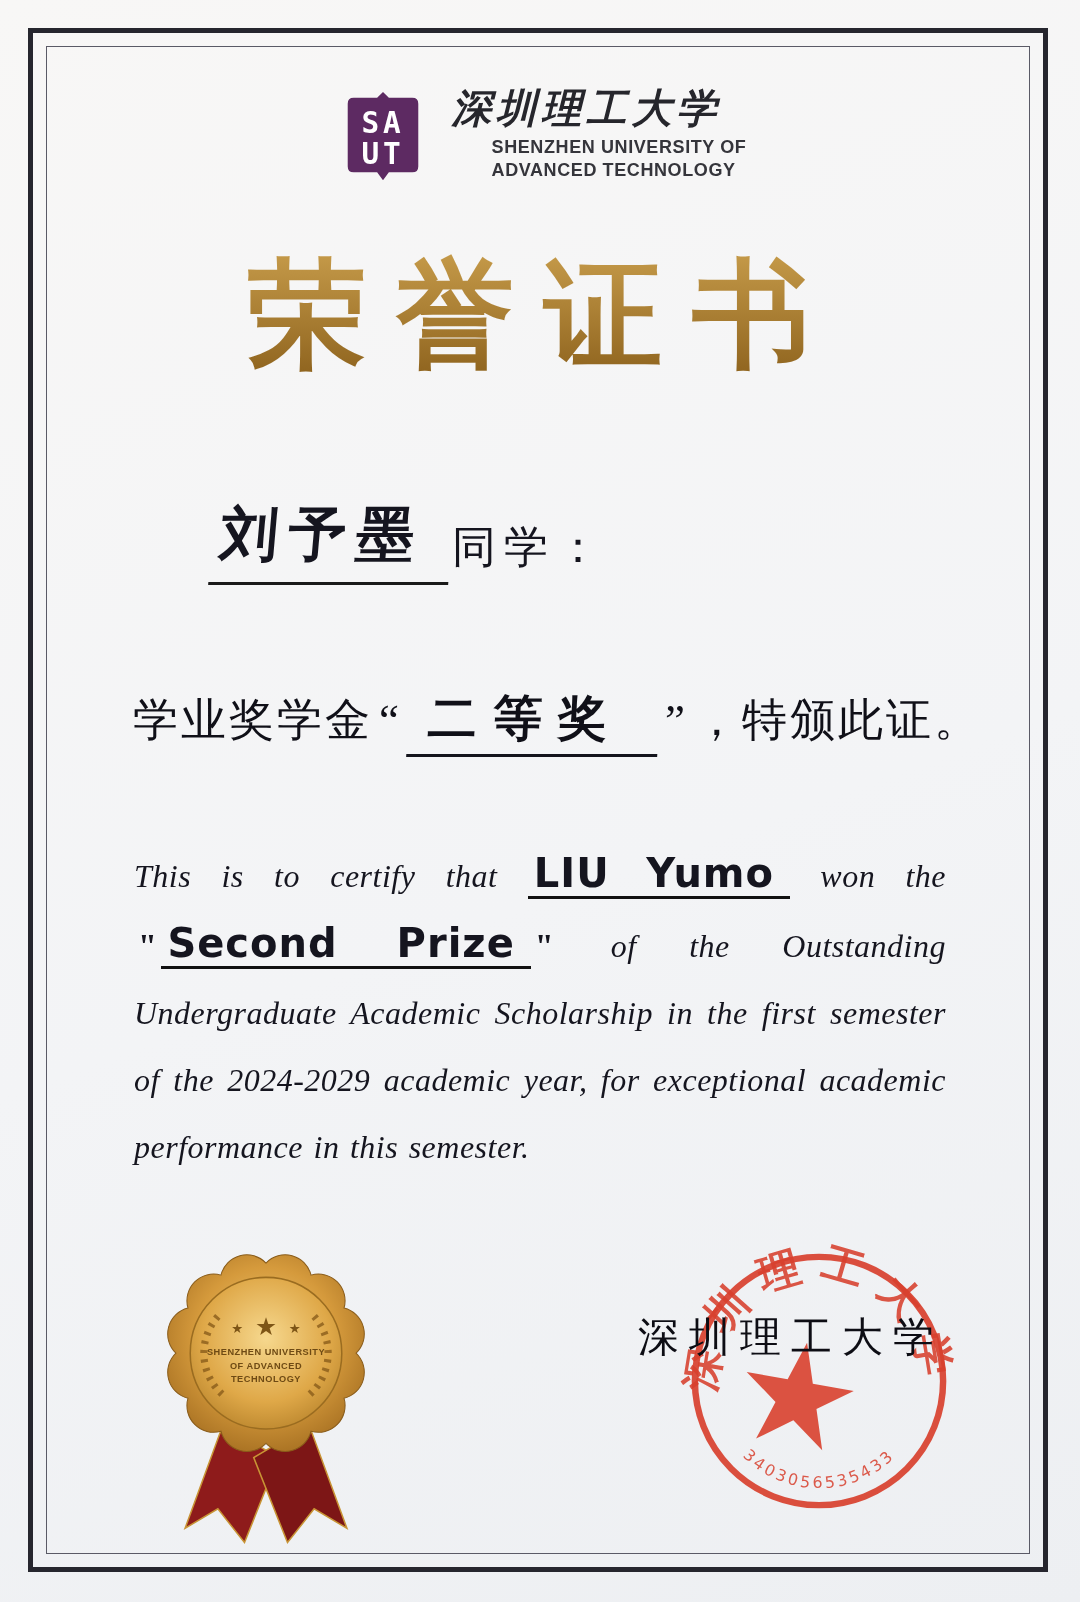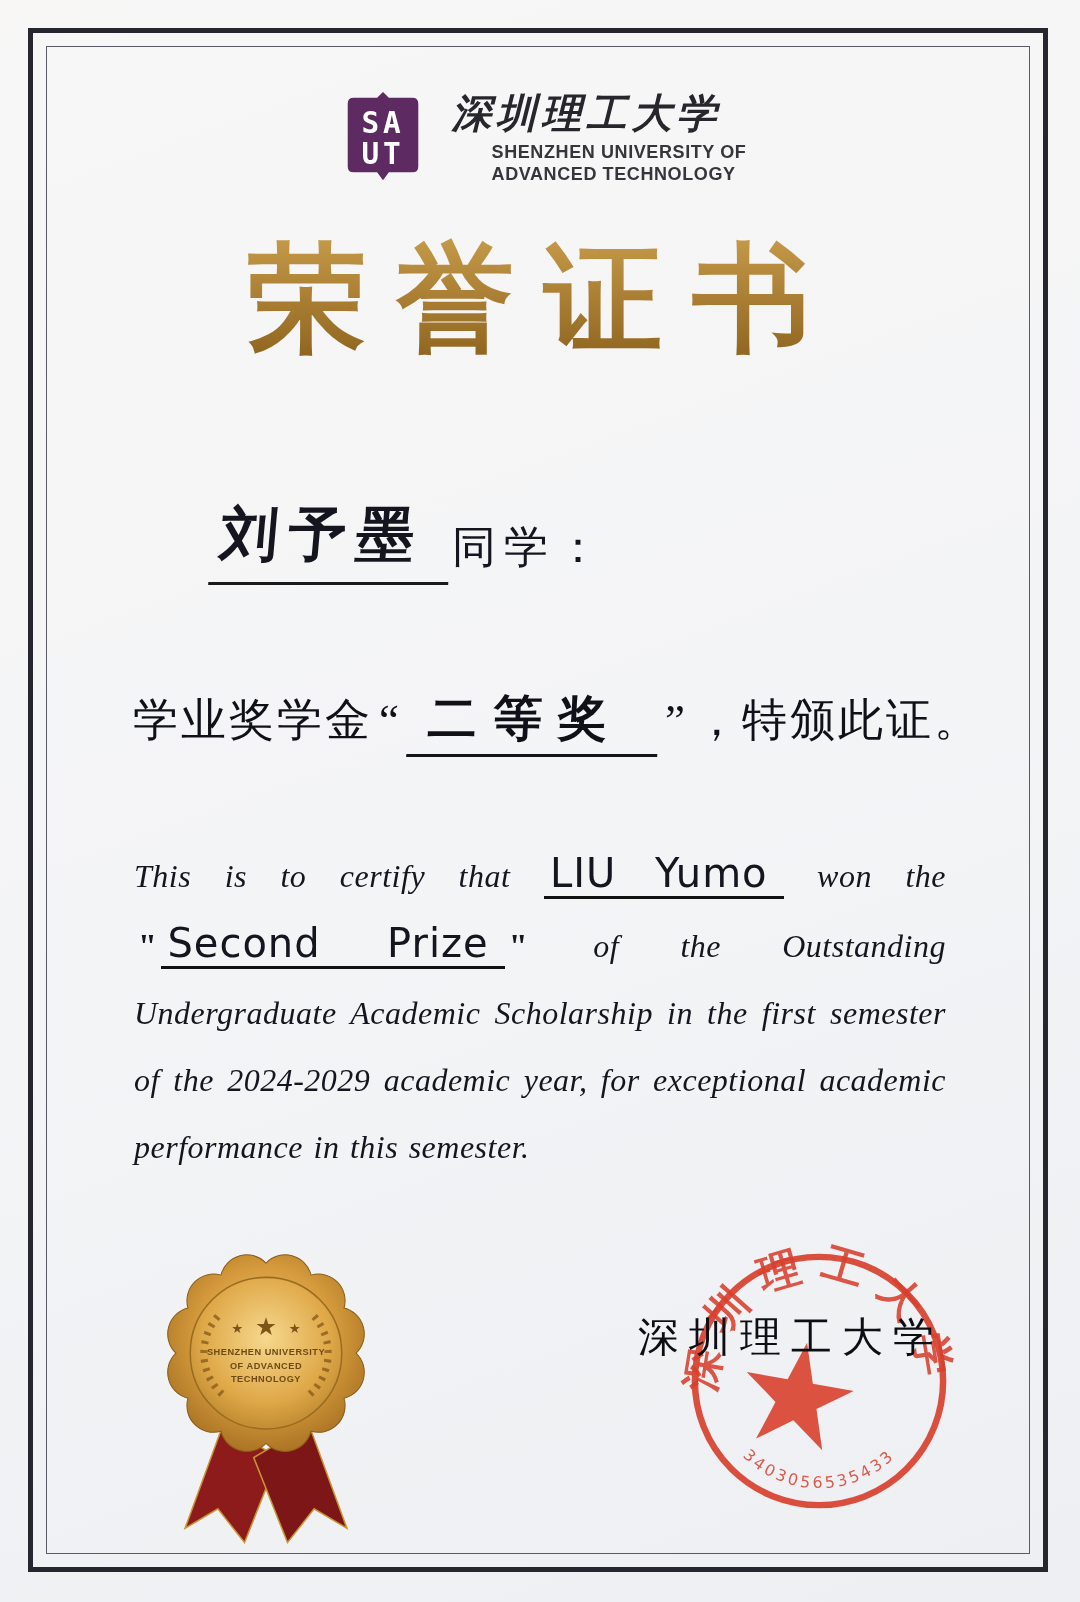--- a/index.html
+++ b/index.html
@@ -6,30 +6,30 @@
   .stage{position:relative;width:1080px;height:1602px;margin:0 auto;overflow:hidden;
          background:linear-gradient(160deg,#f8f7f6 0%,#f3f4f6 55%,#edeff2 100%);
          font-family:"Liberation Serif","DejaVu Serif",serif;color:#15151f;}
   .frame-outer{position:absolute;top:28px;left:28px;right:32px;bottom:30px;
                border:5px solid #26262e;pointer-events:none;}
   .frame-inner{position:absolute;top:46px;left:46px;right:50px;bottom:48px;
                border:1px solid #5a5a66;pointer-events:none;}
 
   
   .uni-header{position:absolute;top:88px;left:0;width:100%;display:flex;
-              justify-content:center;align-items:center;gap:20px;}
+              justify-content:center;gap:20px;}
   .uni-logo{width:98px;height:102px;flex:0 0 auto;}
   .uni-names{display:flex;flex-direction:column;line-height:1.05;}
   .uni-zh{font-size:40px;font-weight:bold;letter-spacing:5px;color:#26262c;
           font-style:italic;margin-bottom:6px;}
   .uni-en{font-family:"Liberation Sans","DejaVu Sans",sans-serif;font-weight:bold;
           font-size:18px;letter-spacing:0.6px;color:#35353b;line-height:1.25;margin-left:40px;}
 
   
-  .title-zh{position:absolute;top:220px;left:0;width:100%;text-align:center;
+  .title-zh{position:absolute;top:236px;left:0;width:100%;text-align:center;
             font-size:118px;font-weight:bold;letter-spacing:30px;padding-left:8px;
             box-sizing:border-box;color:#a5762b;
             background:linear-gradient(180deg,#c59a49 10%,#8d621d 90%);
             -webkit-background-clip:text;background-clip:text;
             -webkit-text-fill-color:transparent;}
   .title-en{position:absolute;top:388px;left:0;width:100%;text-align:center;
             font-size:37px;font-weight:bold;letter-spacing:6px;color:#8d6a2e;}
 
   
   .recipient{position:absolute;top:496px;left:212px;display:flex;align-items:flex-end;}
@@ -44,21 +44,21 @@
   .cn-line2{top:686px;left:133px;}
   .cn-award{display:inline-block;font-size:49px;font-weight:bold;transform:skewX(-3deg);
             border-bottom:3px solid #14141c;padding:0 36px 2px 20px;letter-spacing:16px;}
   .cn-quote{font-size:45px;padding:0 6px;}
 
   
   .en-para{position:absolute;top:840px;left:134px;width:812px;font-size:32px;
            font-style:italic;line-height:67px;text-align:justify;color:#15151f;
            letter-spacing:0.5px;word-spacing:2px;}
   .hand-en{font-family:"DejaVu Sans","Liberation Sans",sans-serif;font-style:normal;
-           font-weight:normal;font-size:40px;border-bottom:3px solid #111;
+           font-weight:bold;font-size:40px;border-bottom:3px solid #111;
            padding:0 16px 0 6px;letter-spacing:1px;}
   .en-quote{font-style:normal;font-weight:bold;font-size:34px;padding:0 4px;}
 
   
   .medal-svg{position:absolute;left:138px;top:1230px;width:256px;height:318px;z-index:2;}
   .stamp-svg{position:absolute;left:680px;top:1242px;width:278px;height:278px;z-index:1;}
   .sig-org{position:absolute;top:1310px;left:635px;width:312px;text-align:center;
            font-size:41px;letter-spacing:10px;color:#0d0d14;z-index:3;font-weight:500;}
   .sig-date{position:absolute;top:1388px;left:635px;width:312px;text-align:center;
             font-size:37px;letter-spacing:5px;color:#0d0d14;z-index:3;}

